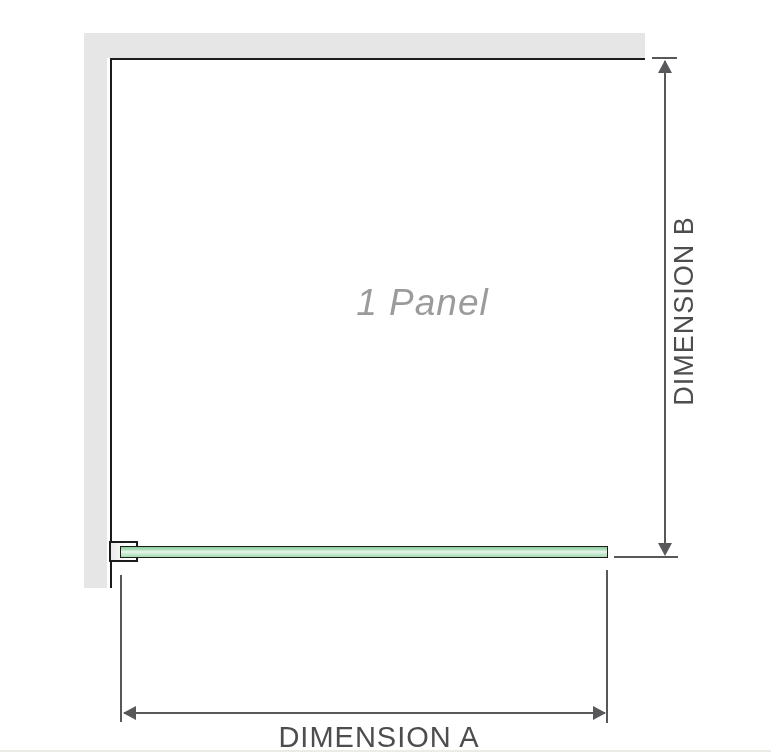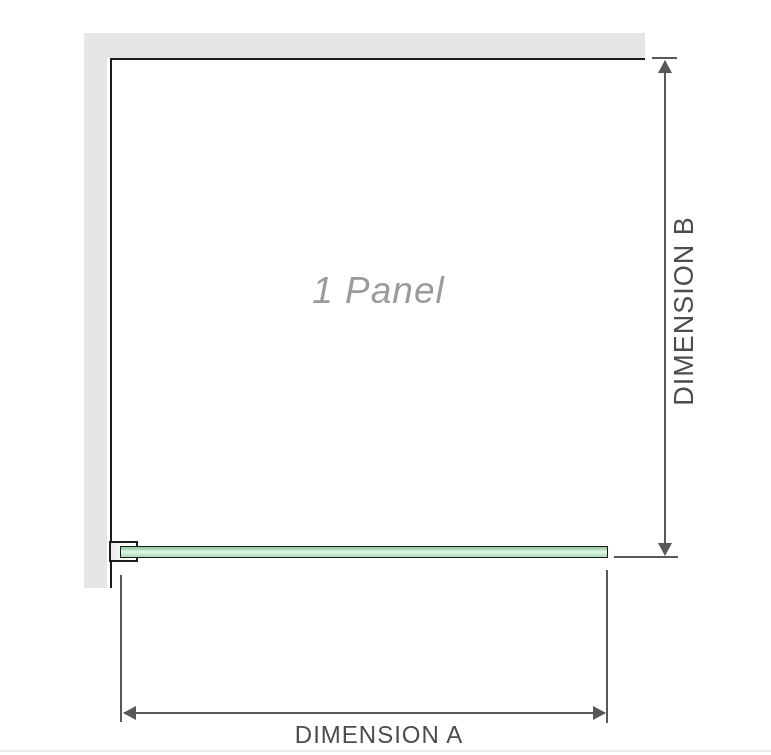--- a/index.html
+++ b/index.html
@@ -31,24 +31,24 @@
   
   .panel-outline{
     left:110px;top:58px;width:535px;height:530px;
     border-top:2px solid var(--panel-outline);
     border-left:2px solid var(--panel-outline);
     box-sizing:border-box;
   }
 
   
   .panel-label{
-    left:112px;top:48px;width:533px;height:486px;
+    left:112px;top:60px;width:533px;height:486px;
     display:flex;align-items:center;justify-content:center;
     font-style:italic;font-weight:400;font-size:37px;
-    letter-spacing:1px;color:var(--panel-label-text);
+    letter-spacing:1px;color:var(--panel-label-text);padding-left:44px;
   }
 
   
   .bracket{
     left:109px;top:541px;width:29px;height:21px;
     border:2px solid var(--panel-outline);
     box-sizing:border-box;
     background:linear-gradient(to right,#e9e9e9 0%,#ffffff 60%);
   }
 
@@ -100,21 +100,21 @@
   }
   .arrow-right{
     left:593px;top:706px;width:0;height:0;
     border-top:7px solid transparent;border-bottom:7px solid transparent;
     border-left:13px solid var(--dimension-line);
   }
   .dima-label{
     left:379px;top:721px;
     transform:translateX(-50%);
     white-space:nowrap;
-    font-size:24px;letter-spacing:1px;
+    font-size:29px;letter-spacing:1px;
     color:var(--dimension-text);
   }
 
   
   .footer-rule{left:0;top:750px;width:771px;height:2px;background:var(--footer-rule);}
 </style>
 </head>
 <body>
 
 <div class="stage">

